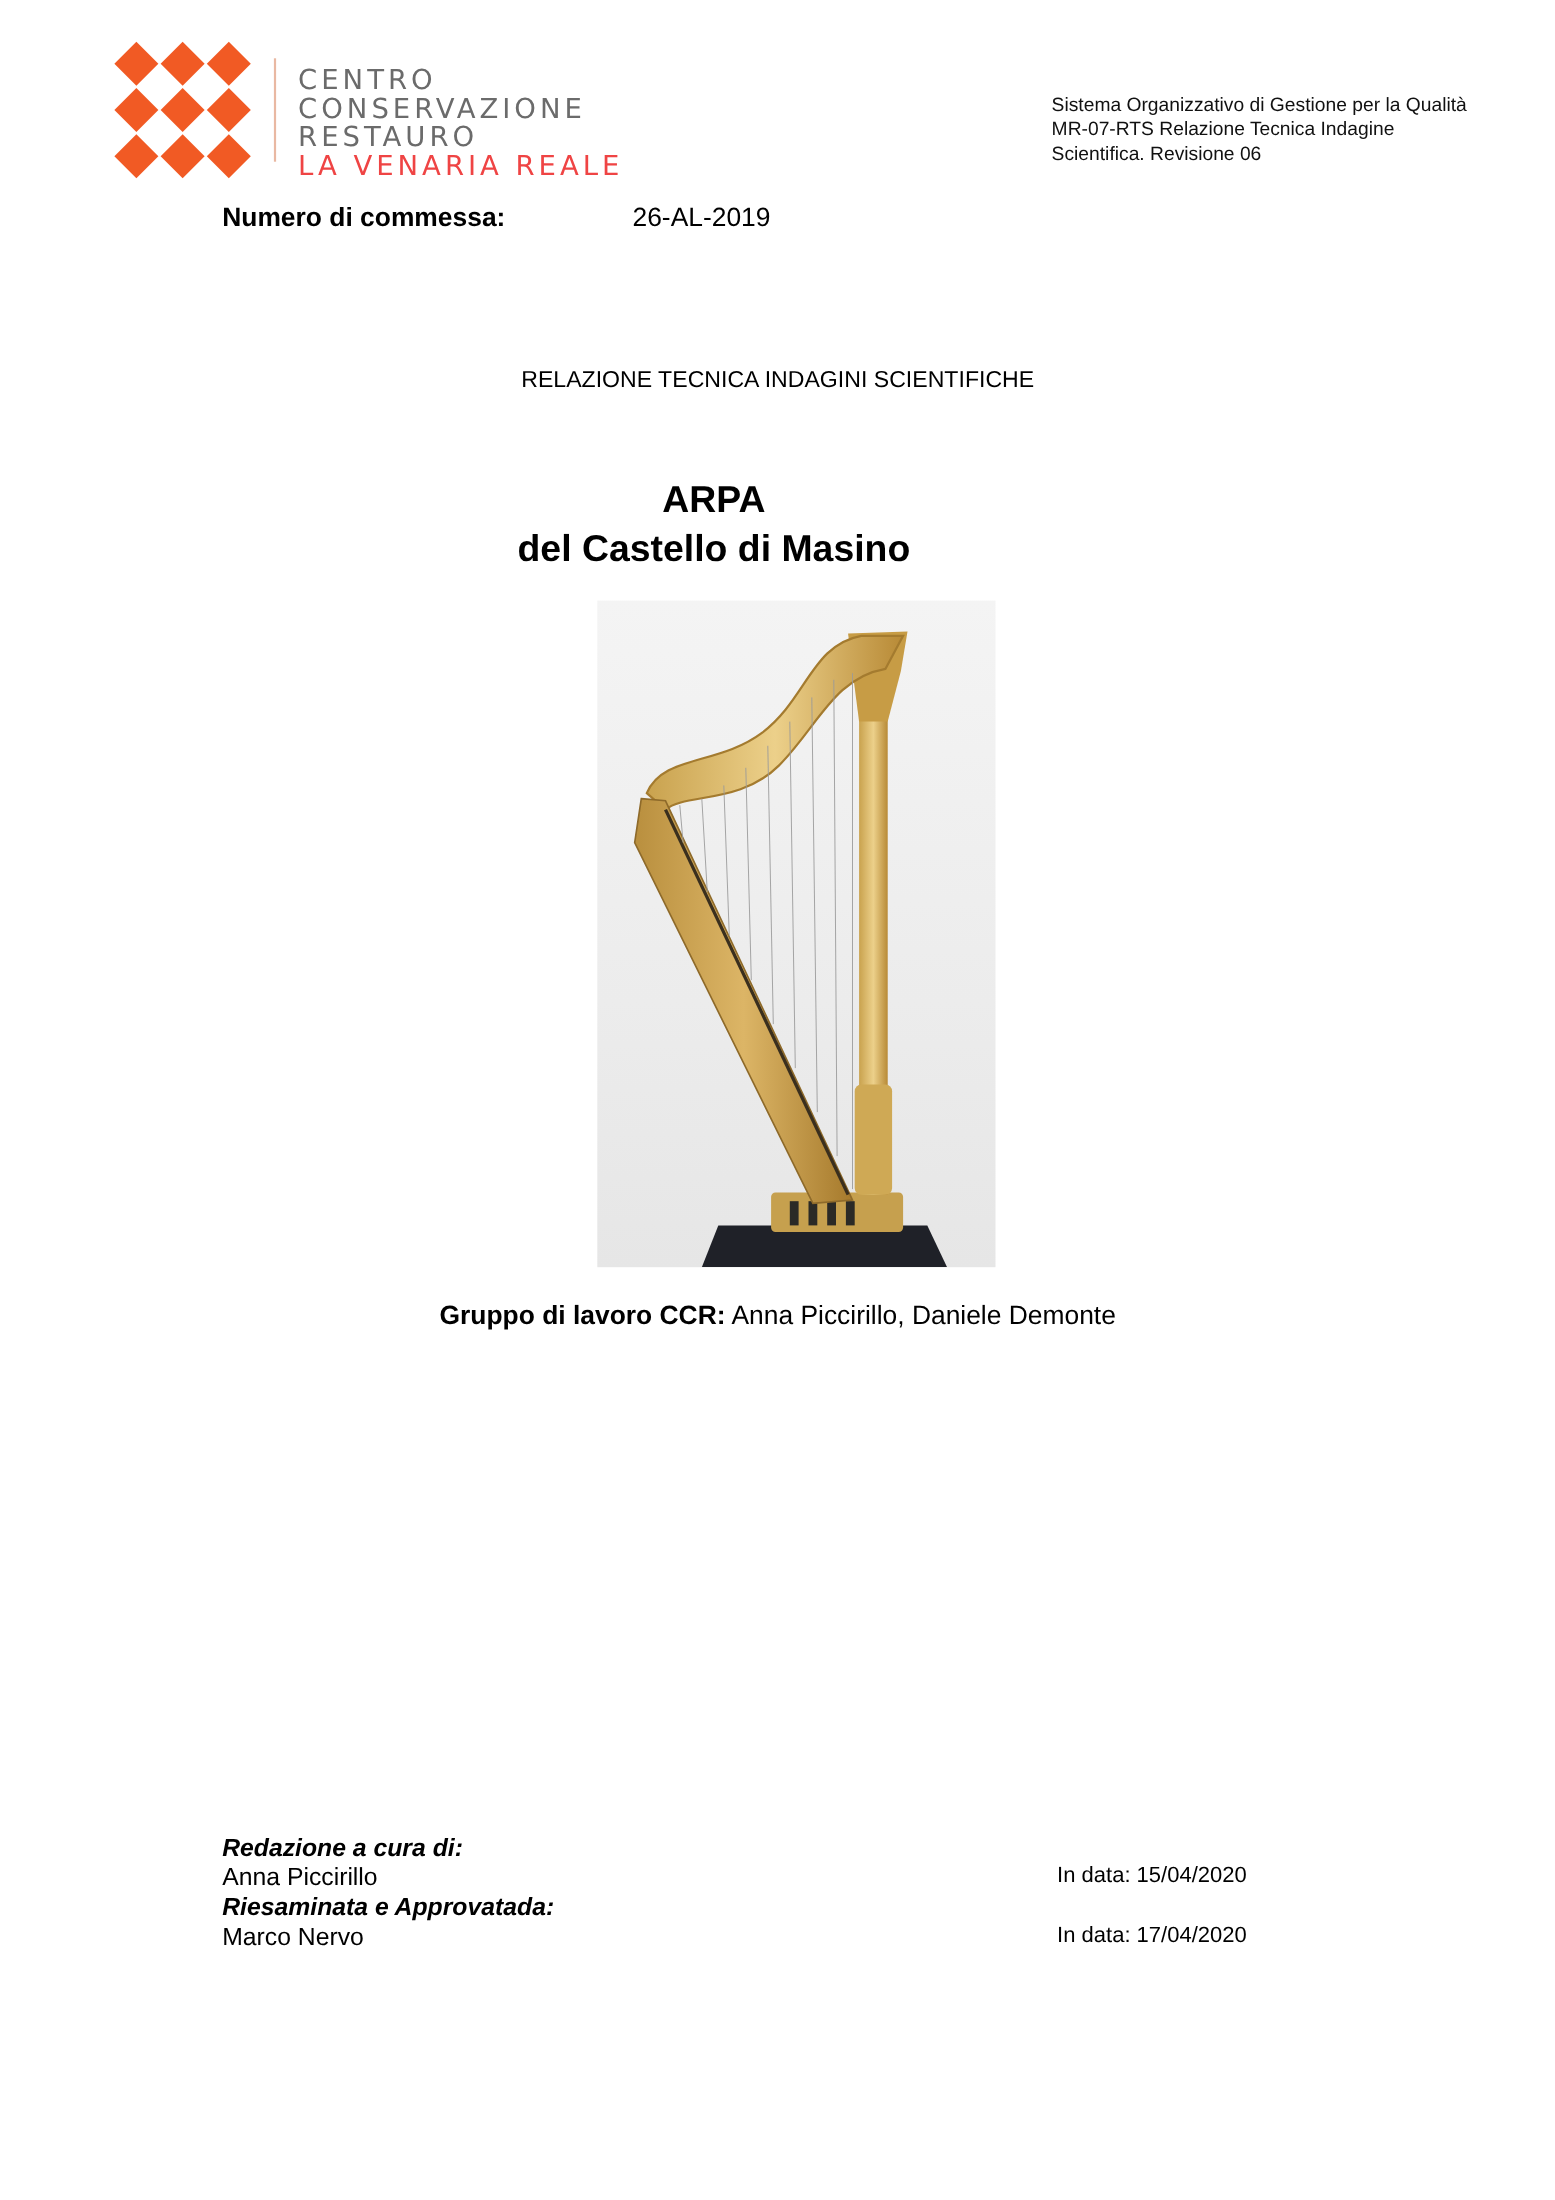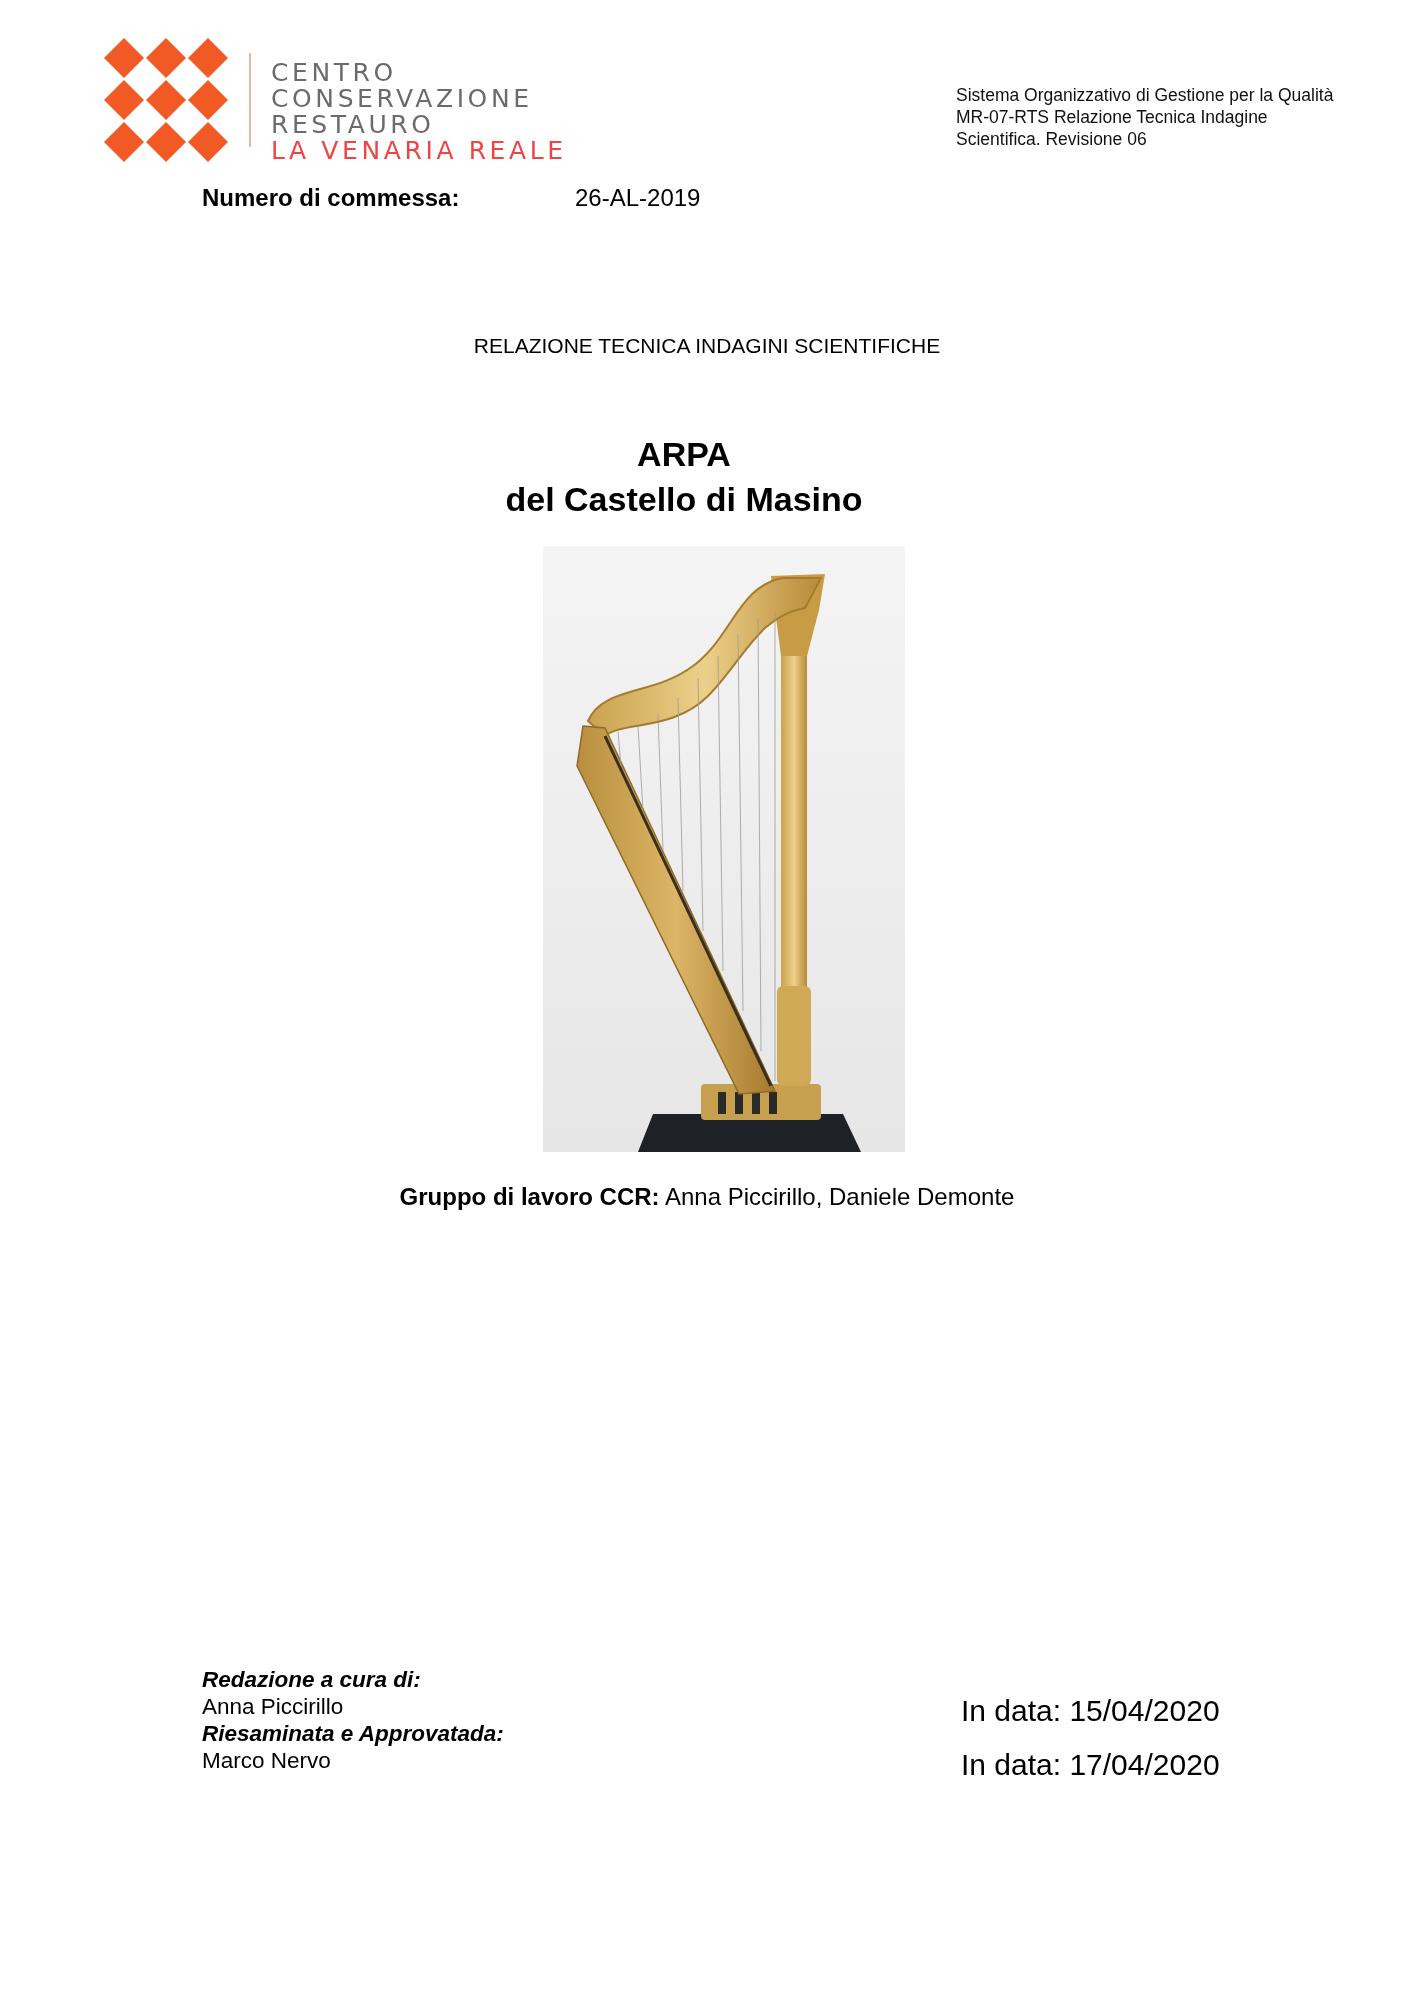--- a/index.html
+++ b/index.html
@@ -17,33 +17,33 @@
   
   .header-right { left: 912px; top: 84px; font-size: 17.5px; line-height: 22px; color: #111; margin-left: 44px; }
 
   
   .commessa-label { left: 202px; top: 184px; font-size: 24px; font-weight: bold; text-align: center; }
   .commessa-value { left: 543px; top: 184px; font-size: 24px; margin-left: 32px; }
 
   
   .report-title { left: 0; width: 1414px; top: 334px; text-align: center; font-size: 21px; }
   .object-title { left: 0; width: 1298px; top: 432px; text-align: center; font-size: 34px;
-                  font-weight: bold; line-height: 45px; padding-left: 35px; }
+                  font-weight: bold; line-height: 45px; }
 
   
   .photo { left: 543px; top: 546px; width: 362px; height: 606px; background: linear-gradient(180deg,#f4f4f4 0%,#ececec 60%,#e6e6e6 100%); overflow: hidden; }
 
   
   .workgroup { left: 0; width: 1414px; top: 1183px; text-align: center; font-size: 24px; }
   .workgroup b { font-weight: bold; }
 
   
   .sig { left: 202px; font-size: 22.5px; line-height: 27px; }
   .sig .lbl { font-weight: bold; font-style: italic; }
-  .date { left: 961px; font-size: 30px; }
+  .date { left: 961px; font-size: 20px; }
 </style>
 </head>
 <body>
 
 <div class="abs logo-mark">
   <svg width="126" height="126" viewBox="0 0 126 126">
     <g fill="#f15a24">
       <polygon points="21,1 41,21 21,41 1,21"></polygon>
       <polygon points="63,1 83,21 63,41 43,21"></polygon>
       <polygon points="105,1 125,21 105,41 85,21"></polygon>

